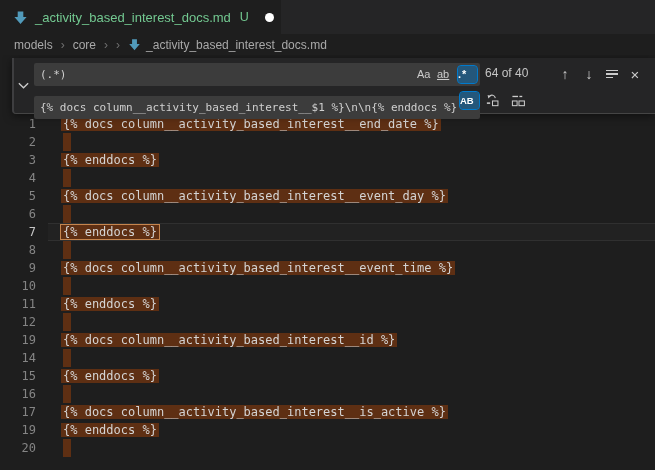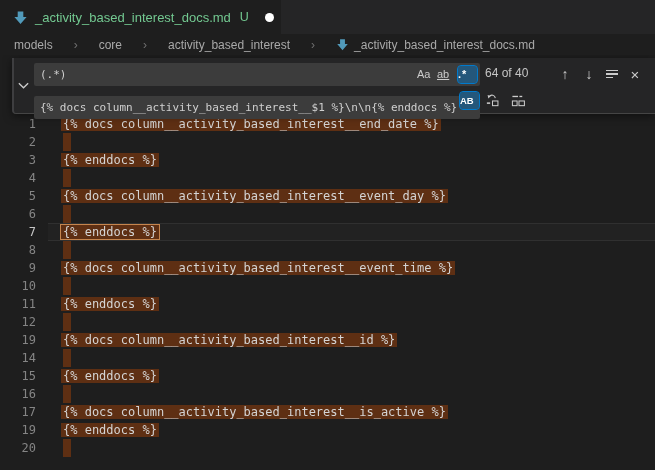--- a/index.html
+++ b/index.html
@@ -19,21 +19,21 @@
     padding:0 10px 0 13px; gap:7px;
   }
   .tab-label { color:#73c991; font-size:13px; white-space:nowrap; }
   .tab-git { color:#73c991; font-size:12.5px; margin-left:2px; }
   .tab-dot { width:9px; height:9px; border-radius:50%; background:#ffffff; margin-left:9px; flex:none; }
   .md-icon { width:15px; height:15px; flex:none; display:inline-block; }
 
   
   .breadcrumbs {
     height:21px; background:#1e1e1e; display:flex; align-items:center;
-    padding-left:14px; font-size:12px; color:#a9a9a9; gap:21px; white-space:nowrap;
+    padding-left:14px; font-size:12px; color:#a9a9a9; gap:8px; white-space:nowrap;
   }
   .crumb { color:#a9a9a9; }
   .crumb-sep { color:#6f6f6f; font-size:12px; }
   .crumb-file { color:#a9a9a9; display:flex; align-items:center; gap:5px; }
   .md-icon.sm { width:13px; height:13px; }
 
   
   .editor { position:relative; height:415px; background:#1e1e1e; overflow:hidden; }
   .code { position:absolute; top:60px; left:0; right:0; }
   .line {
@@ -105,21 +105,20 @@
       <span class="tab-git">U</span>
       <span class="tab-dot"></span>
     </div>
   </div>
 
   <div class="breadcrumbs">
     <span class="crumb">models</span>
     <span class="crumb-sep">›</span>
     <span class="crumb">core</span>
     <span class="crumb-sep">›</span>
-    <span class="crumb">activity_based_interest</span>
     <span class="crumb-sep">›</span>
     <span class="crumb-file">
       <svg class="md-icon sm" viewBox="0 0 16 16">
         <path d="M8 15 L1.5 7.5 H5 V1.5 H11 V7.5 H14.5 Z" fill="#519aba"></path>
       </svg>
       <span>_activity_based_interest_docs.md</span>
     </span>
   </div>
 
   <div class="editor">

